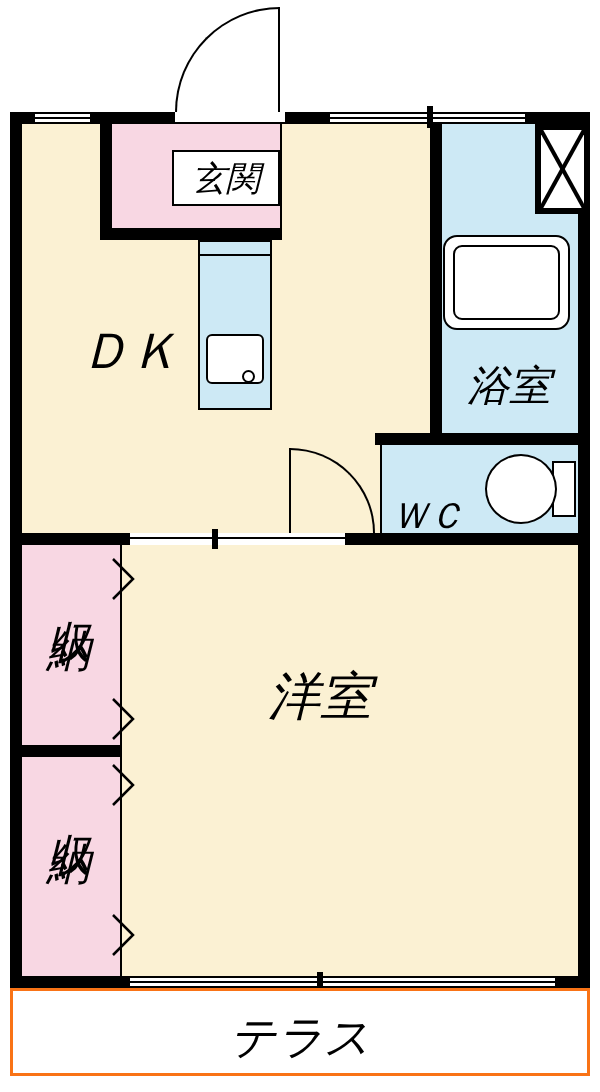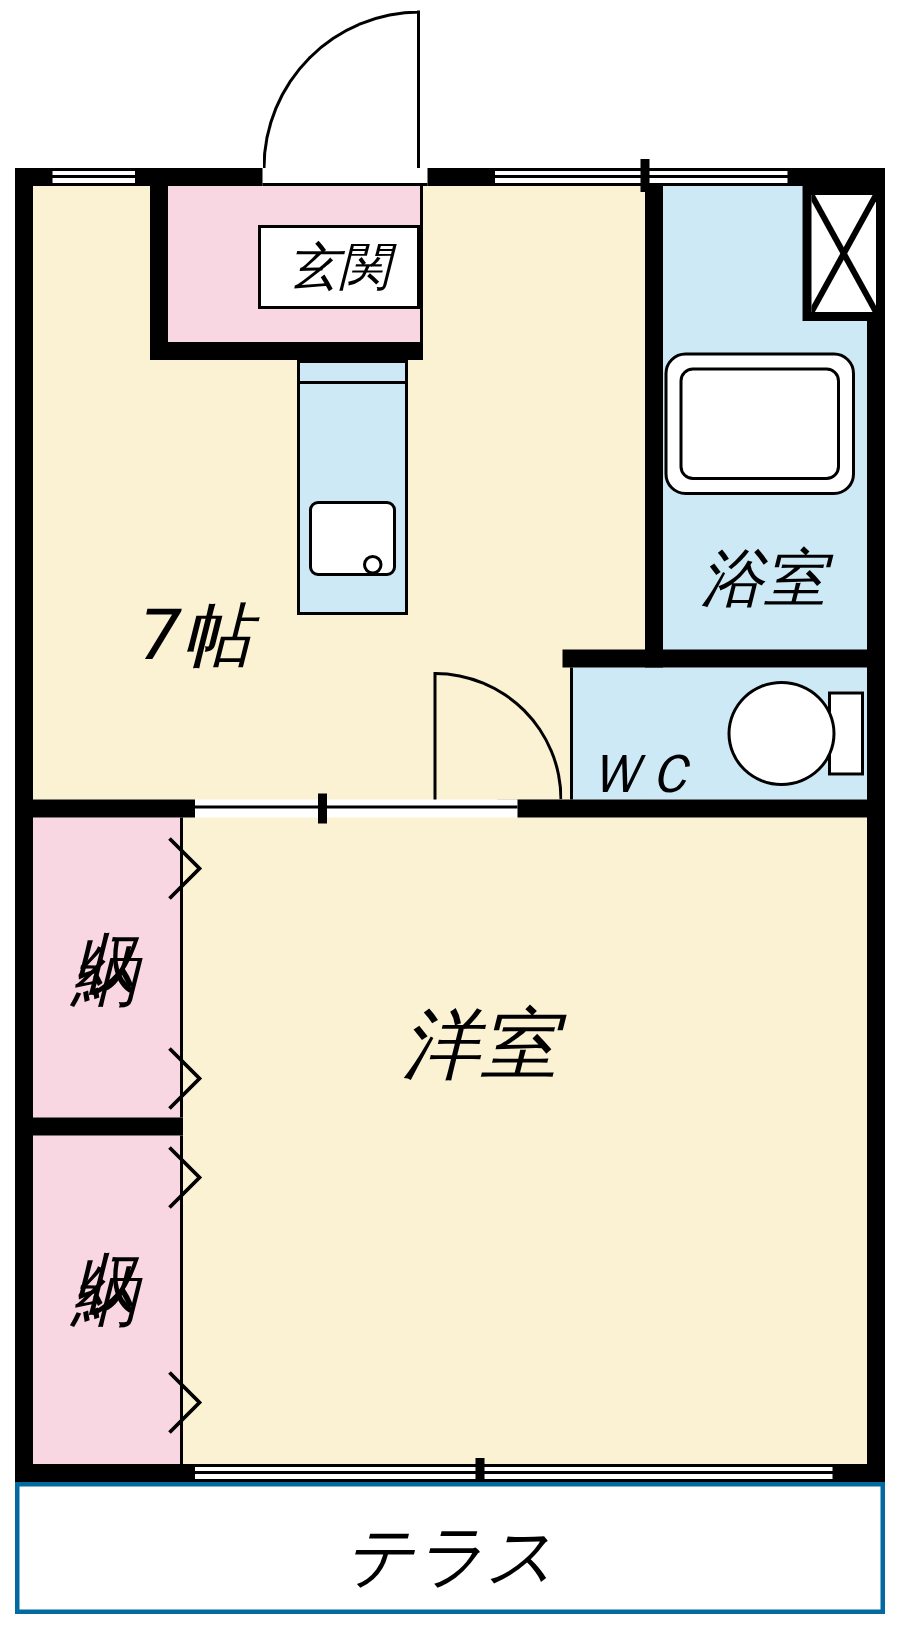--- a/index.html
+++ b/index.html
@@ -100,28 +100,28 @@
   <div class="abs" style="left:110px;top:912px;">
     <svg width="26" height="46" viewBox="0 0 26 46">
         <polyline points="3,3 23,23 3,43" fill="none" stroke="#000" stroke-width="2.5"></polyline>
       </svg>
   </div>
 
   <div class="abs" style="left:172px;top:150px;width:108px;height:56px;background:#fff;border:2px solid #000;">
     <div class="label" style="left:0;top:0;width:104px;height:52px;line-height:52px;font-size:34px;">玄関</div>
   </div>
 
-  <div class="label" style="left:35px;top:393px;width:190px;font-size:46px;">7帖</div>
+  <div class="label" style="left:35px;top:318px;width:190px;font-size:50px;">ＤＫ</div>
 
   <div class="label" style="left:438px;top:358px;width:142px;font-size:42px;">浴室</div>
 
   <div class="label" style="left:376px;top:492px;width:104px;font-size:36px;">ＷＣ</div>
 
   <div class="vlabel" style="left:40px;top:585px;font-size:44px;">収納</div>
   <div class="vlabel" style="left:40px;top:798px;font-size:44px;">収納</div>
 
   <div class="label" style="left:210px;top:662px;width:220px;font-size:52px;">洋室</div>
 
-  <div class="abs" style="left:10px;top:988px;width:580px;height:88px;background:#fff;border:3px solid #0369a1;">
+  <div class="abs" style="left:10px;top:988px;width:580px;height:88px;background:#fff;border:3px solid #f97316;">
     <div class="label" style="left:137px;top:16px;width:300px;font-size:46px;">テラス</div>
   </div>
 
 </div>
 
 </body></html>

